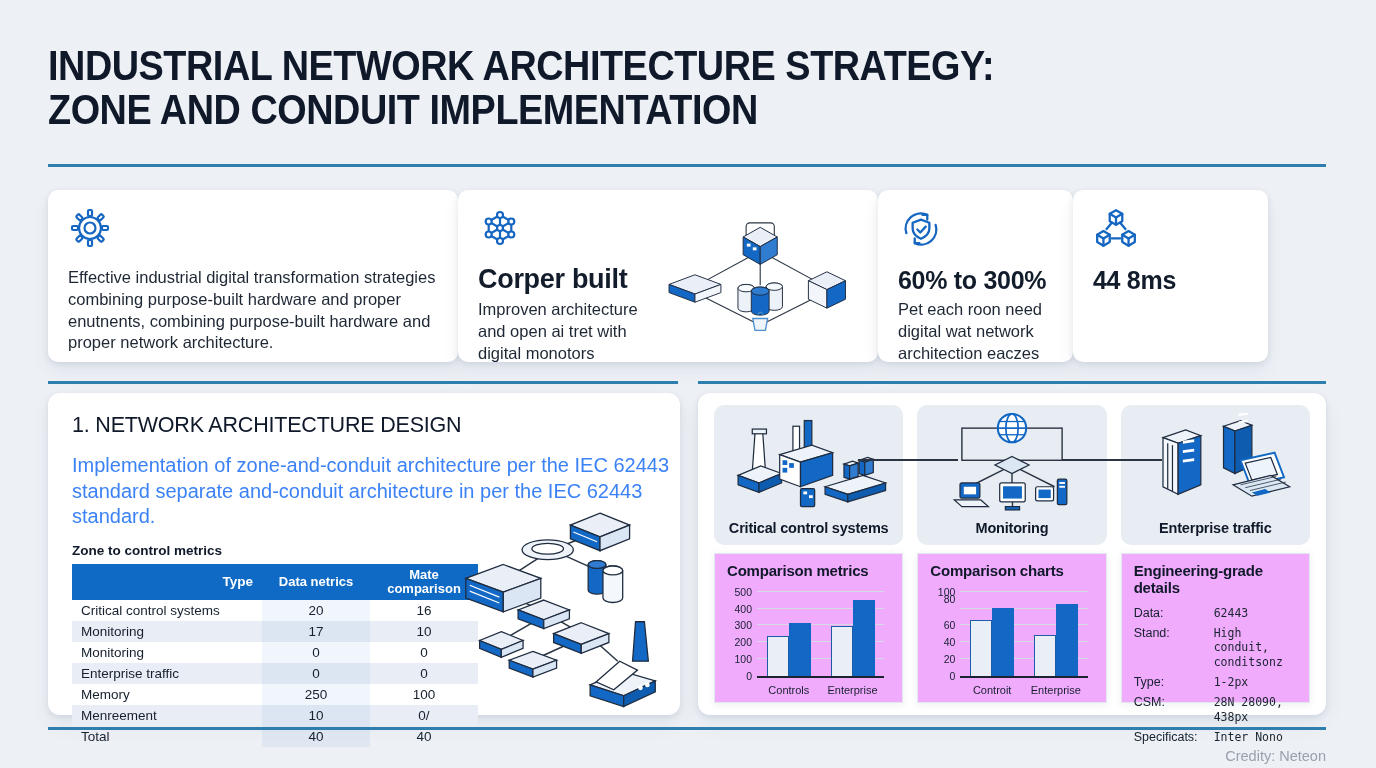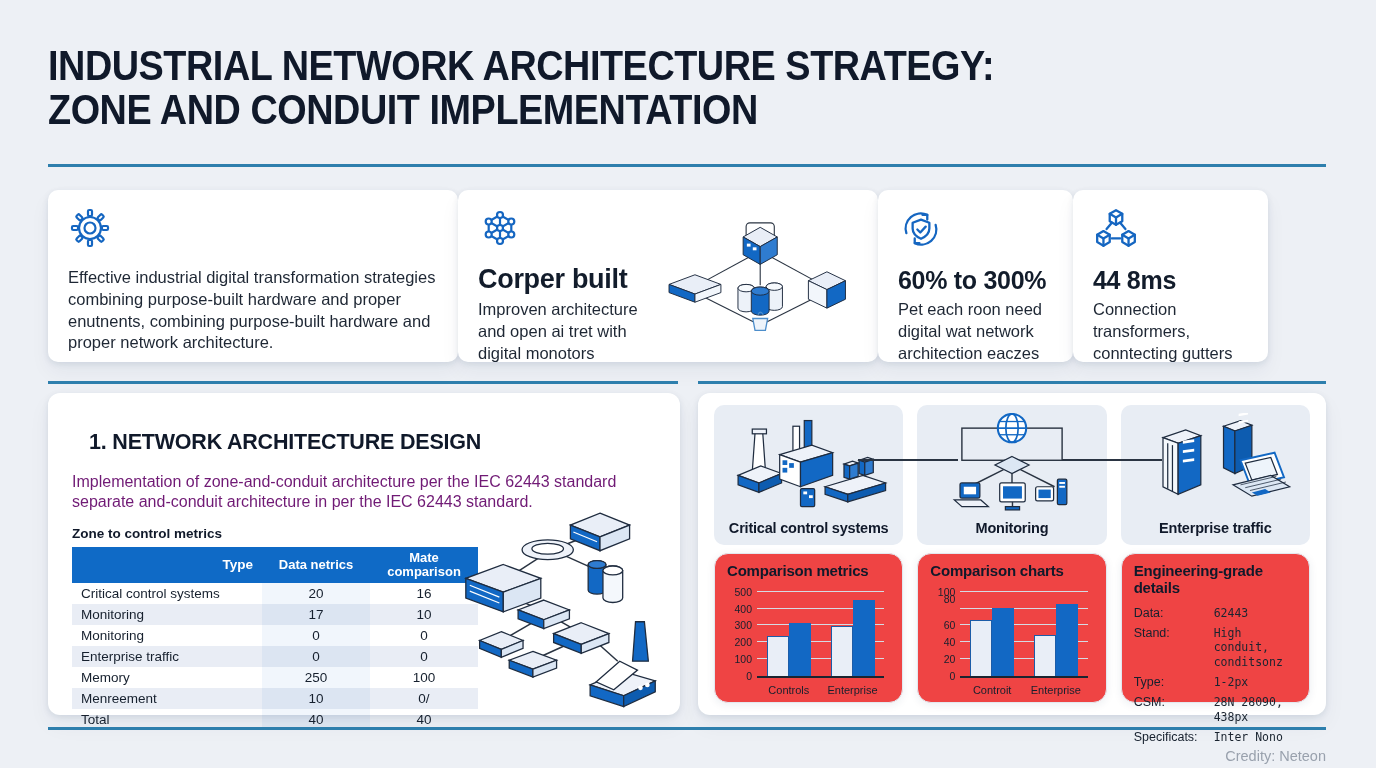--- a/index.html
+++ b/index.html
@@ -23,41 +23,41 @@
   .card-3 .card-text,.card-4 .card-text{margin-top:4px;}
   .c2-left{width:185px;flex-shrink:0;}
   .c2-art{flex:1;position:relative;}
   .c2-art svg{position:absolute;right:-6px;top:-4px;}
   .icon-blue{stroke:#1566c1;fill:none;stroke-width:2.2;stroke-linecap:round;stroke-linejoin:round;}
   
   .panel{position:absolute;background:#fff;border-radius:12px;box-sizing:border-box;
          box-shadow:0 2px 6px rgba(20,45,85,.10),0 10px 22px rgba(20,45,85,.05);}
   .left-panel{left:48px;top:393px;width:632px;height:322px;padding:20px 24px;}
   .right-panel{left:698px;top:393px;width:628px;height:322px;padding:12px 16px;}
-  .section-h{font-size:21.5px;font-weight:bold;letter-spacing:-0.2px;color:#10192a;margin:17px;}
-  .section-p{font-size:16px;line-height:1.28;margin-top:1px;color:#701a75;width:600px;}
+  .section-h{font-size:21.5px;font-weight:normal;letter-spacing:-0.2px;color:#10192a;margin:0;}
+  .section-p{font-size:20px;line-height:1.28;margin-top:15px;color:#3b82f6;width:600px;}
   .table-label{font-size:13.5px;font-weight:bold;margin-top:13px;color:#10192a;}
   table.metrics{border-collapse:collapse;margin-top:6px;font-size:13.5px;}
   table.metrics th{background:#0f6ac6;color:#fff;font-weight:bold;padding:4px 9px;font-size:13px;line-height:1.08;}
   table.metrics th:first-child{text-align:right;width:172px;font-size:13.5px;}
   table.metrics th:nth-child(2),table.metrics th:nth-child(3){width:90px;text-align:center;}
   table.metrics td{padding:3px 9px;color:#16202e;}
   table.metrics td:nth-child(2),table.metrics td:nth-child(3){text-align:center;}
   table.metrics td:nth-child(2){background:rgba(15,106,198,.06);}
   table.metrics tbody tr:nth-child(even){background:#e9edf5;}
   .iso-left{position:absolute;right:6px;bottom:2px;}
   
   .zones{display:flex;gap:14px;height:140px;}
   .zone-card{flex:1;background:#e8edf4;border-radius:10px;position:relative;}
   .zone-card svg{position:absolute;top:8px;left:50%;transform:translateX(-50%);}
   .zone-caption{position:absolute;bottom:9px;width:100%;text-align:center;font-weight:bold;
                 font-size:14.5px;color:#10192a;letter-spacing:-0.2px;}
   .connector{position:absolute;top:66px;height:2px;background:#2a3442;z-index:3;}
   .charts{display:flex;gap:14px;margin-top:8px;height:150px;}
-  .chart-card{flex:1;background:#ef4444;border:1px solid #e3e8ef;border-radius:14px;
+  .chart-card{flex:1;background:#f0abfc;border:1px solid #e3e8ef;border-radius:0;
               box-shadow:0 2px 8px rgba(20,45,85,.08);padding:9px 12px;box-sizing:border-box;}
   .chart-title{font-size:15px;font-weight:bold;color:#10192a;letter-spacing:-0.2px;line-height:1.12;}
   .chart{margin-top:10px;position:relative;height:106px;}
   .plot{position:absolute;left:30px;right:6px;top:4px;bottom:18px;border-bottom:2px solid #1a2430;}
   .grid{position:absolute;left:0;right:0;height:1px;background:#d5dbe4;}
   .ylab{position:absolute;left:-5px;transform:translate(-100%,0);font-size:10.5px;color:#16202e;}
   .bars{position:absolute;left:0;right:0;top:0;bottom:0;display:flex;}
   .group{flex:1;display:flex;align-items:flex-end;justify-content:center;}
   .bar{width:22px;}
   .bar.light{background:#e9eef7;border:1.5px solid #1c5ca8;border-bottom:none;box-sizing:border-box;}
@@ -196,21 +196,20 @@
             <line x1="10" y1="31" x2="10" y2="38"></line>
           <polygon points="34,24 40,27.5 40,34.5 34,38 28,34.5 28,27.5"></polygon>
           <polyline points="28,27.5 34,31 40,27.5"></polyline>
             <line x1="34" y1="31" x2="34" y2="38"></line>
           <line x1="18" y1="16" x2="13" y2="22"></line>
             <line x1="26" y1="16" x2="31" y2="22"></line>
           <line x1="18" y1="31" x2="26" y2="31"></line>
         </g>
       </svg>
       <div class="card-head">44 8ms</div>
-      <div class="card-text">Connection transformers, conntecting gutters</div>
     </div>
   </div>
 
   <div class="hline" style="left:48px;top:381px;width:630px;"></div>
   <div class="hline" style="left:698px;top:381px;width:628px;"></div>
 
   <div class="panel left-panel">
     <h2 class="section-h">1. NETWORK ARCHITECTURE DESIGN</h2>
     <div class="section-p">Implementation of zone-and-conduit architecture per the IEC 62443 standard separate and-conduit architecture in per the IEC 62443 standard.</div>
     <div class="table-label">Zone to control metrics</div>

